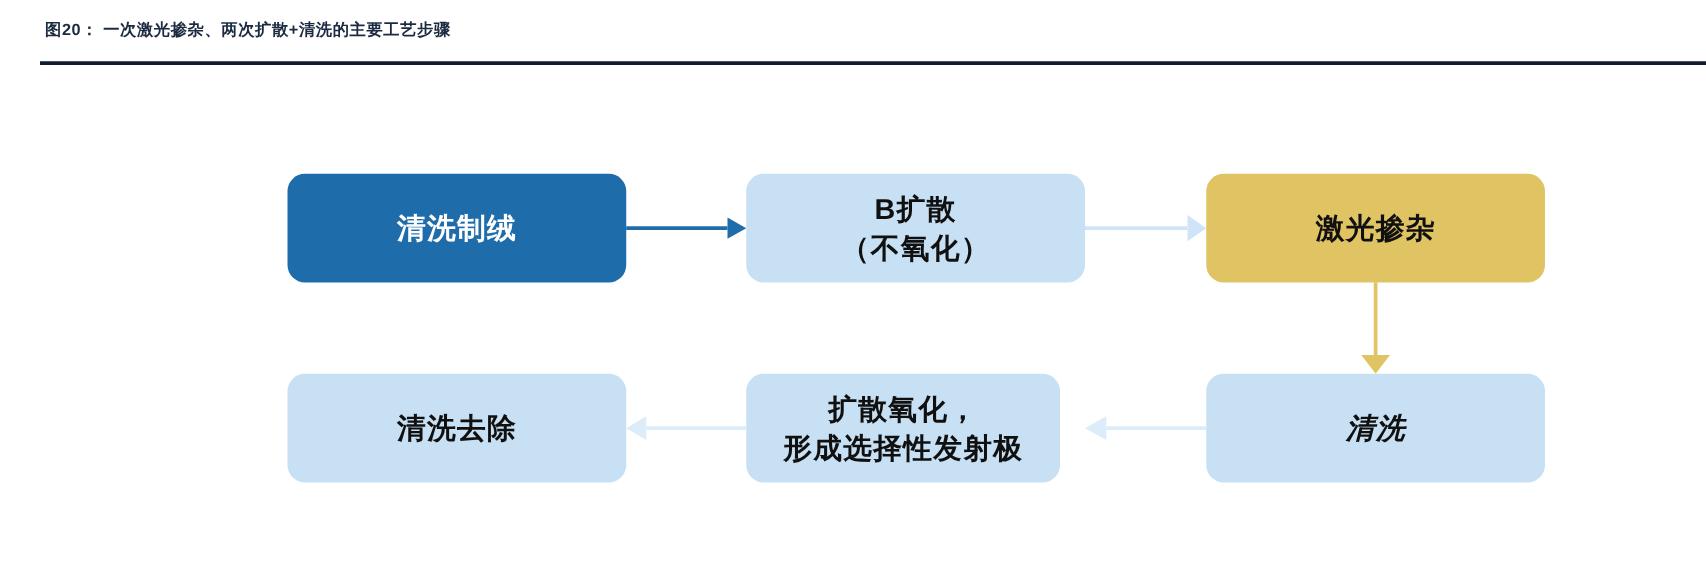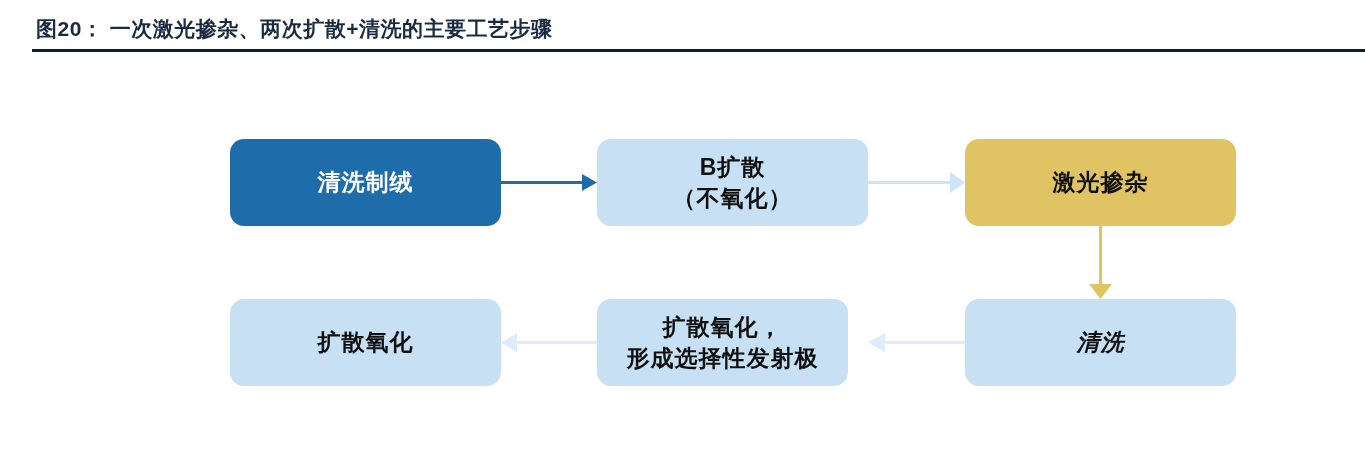--- a/index.html
+++ b/index.html
@@ -22,21 +22,21 @@
     position: absolute;
     left: 0;
     top: 0;
     width: 1365px;
     height: 56px;
   }
   .fig-title {
     position: absolute;
     left: 36px;
     top: 16px;
-    font-size: 21px;
+    font-size: 13px;
     font-weight: 700;
     letter-spacing: 0.5px;
     color: #1b2a41;
     white-space: nowrap;
     line-height: 1.2;
   }
   .fig-rule {
     position: absolute;
     left: 32px;
     top: 49px;
@@ -149,16 +149,16 @@
   <div class="node node--light" id="node-cleaning">
     <span class="line">清洗</span>
   </div>
 
   <div class="node node--light" id="node-diffusion-oxide">
     <span class="line">扩散氧化，</span>
     <span class="line">形成选择性发射极</span>
   </div>
 
   <div class="node node--light" id="node-clean-remove">
-    <span class="line">扩散氧化</span>
+    <span class="line">清洗去除</span>
   </div>
 
 </div>
 
 </body></html>

